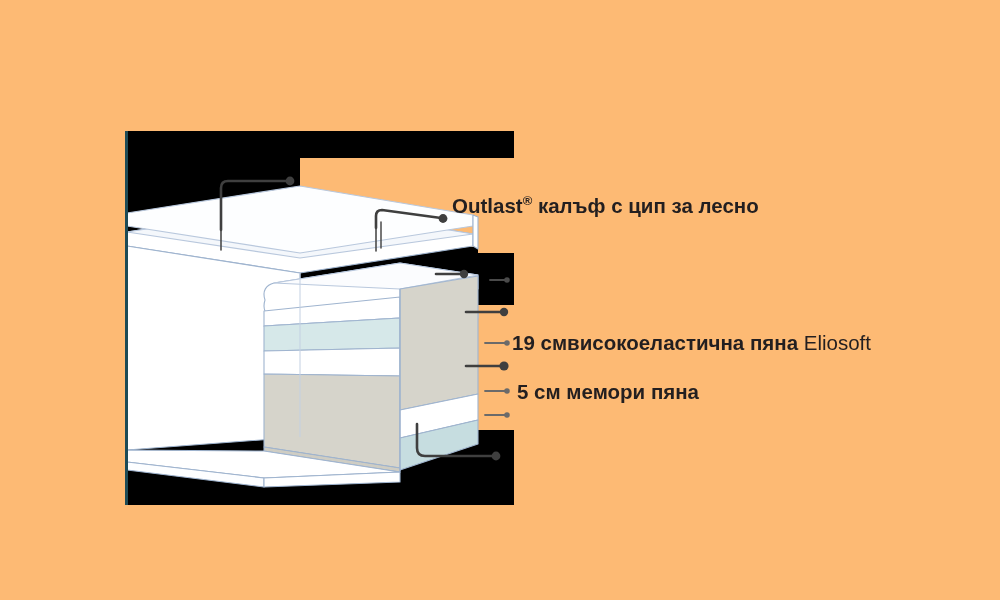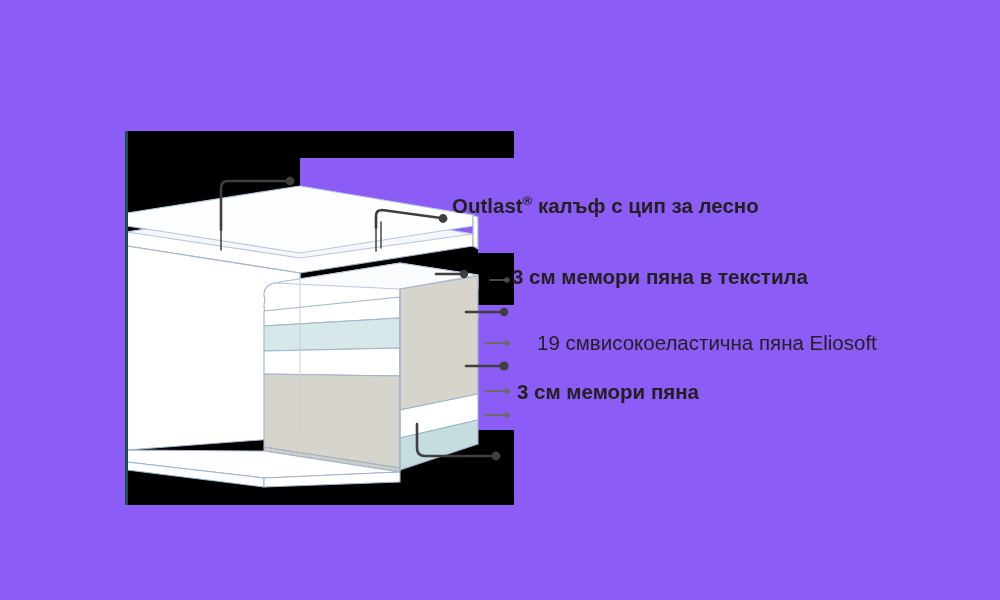--- a/index.html
+++ b/index.html
@@ -1,21 +1,21 @@
 <!DOCTYPE html>
 <html><head>
 <meta charset="utf-8">
 <style>
   html,body{margin:0;padding:0;background:#ffffff;}
   body{width:1000px;height:600px;overflow:hidden;
        font-family:"Liberation Sans","DejaVu Sans",sans-serif;}
-  #stage{position:relative;width:1000px;height:600px;background:#8b5cf6;}
+  #stage{position:relative;width:1000px;height:600px;background:#fdba74;}
   #stage svg{position:absolute;left:0;top:0;}
   .lbl{position:absolute;color:#231f20;white-space:pre;line-height:1.20;}
-  .b{font-weight:normal;margin-left:25px;}
+  .b{font-weight:bold;}
   .n{font-weight:normal;}
   #l1{left:452px;top:193px;font-size:20.5px;font-weight:bold;}
   #l2{left:512px;top:265px;font-size:20.5px;font-weight:bold;}
   #l3{left:512px;top:331px;font-size:20.5px;font-weight:bold;}
   #l4{left:517px;top:380px;font-size:20.5px;font-weight:bold;}
   #l5{left:517px;top:408px;font-size:20.5px;font-weight:bold;}
   .sup{font-size:13px;vertical-align:super;font-weight:bold;}
 </style>
 </head>
 <body>
@@ -109,20 +109,19 @@
     <circle cx="507" cy="415" r="2.8" fill="#6a6a6a" stroke="none"></circle>
 
     <path d="M417,424 L417,448 Q417,456 425,456 L494,456"></path>
     <circle cx="496" cy="456" r="4.4" fill="#3f3f3f" stroke="none"></circle>
   </g>
 
 </svg>
 
 <div class="lbl" id="l1"><span>Outlast</span><span class="sup">®</span><span> калъф с цип за лесно</span><br></div>
 
-<div class="lbl" id="l2">3 см мемори пяна в текстила</div>
 
 <div class="lbl" id="l3"><span class="b">19 смвисокоеластична пяна </span><span class="n">Eliosoft</span></div>
 
-<div class="lbl" id="l4">3 см мемори пяна</div>
+<div class="lbl" id="l4">5 см мемори пяна</div>
 
 
 </div>
 
 </body></html>

